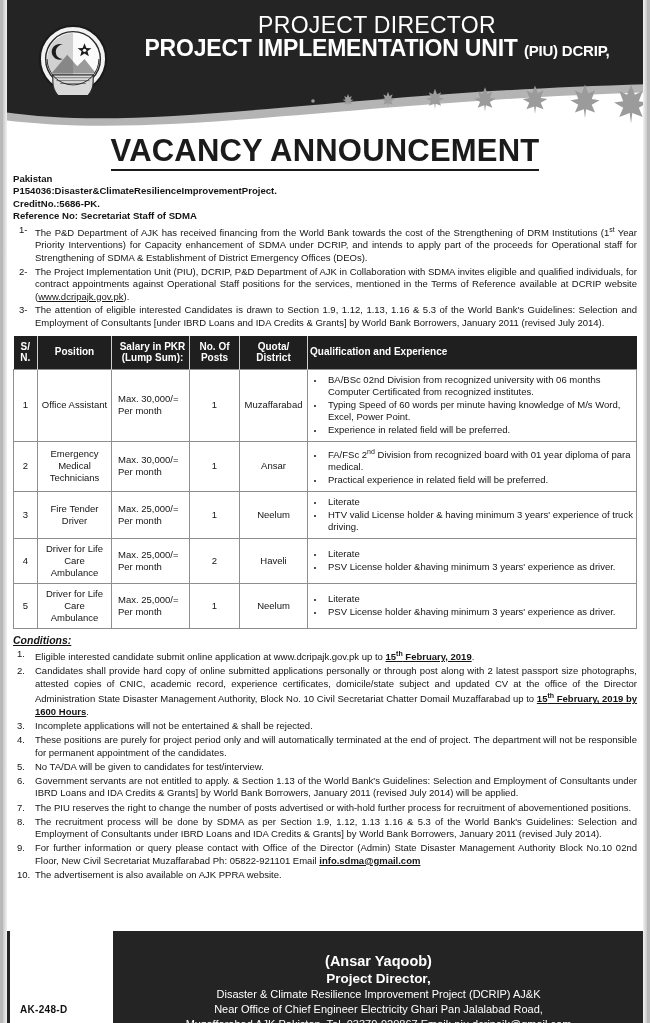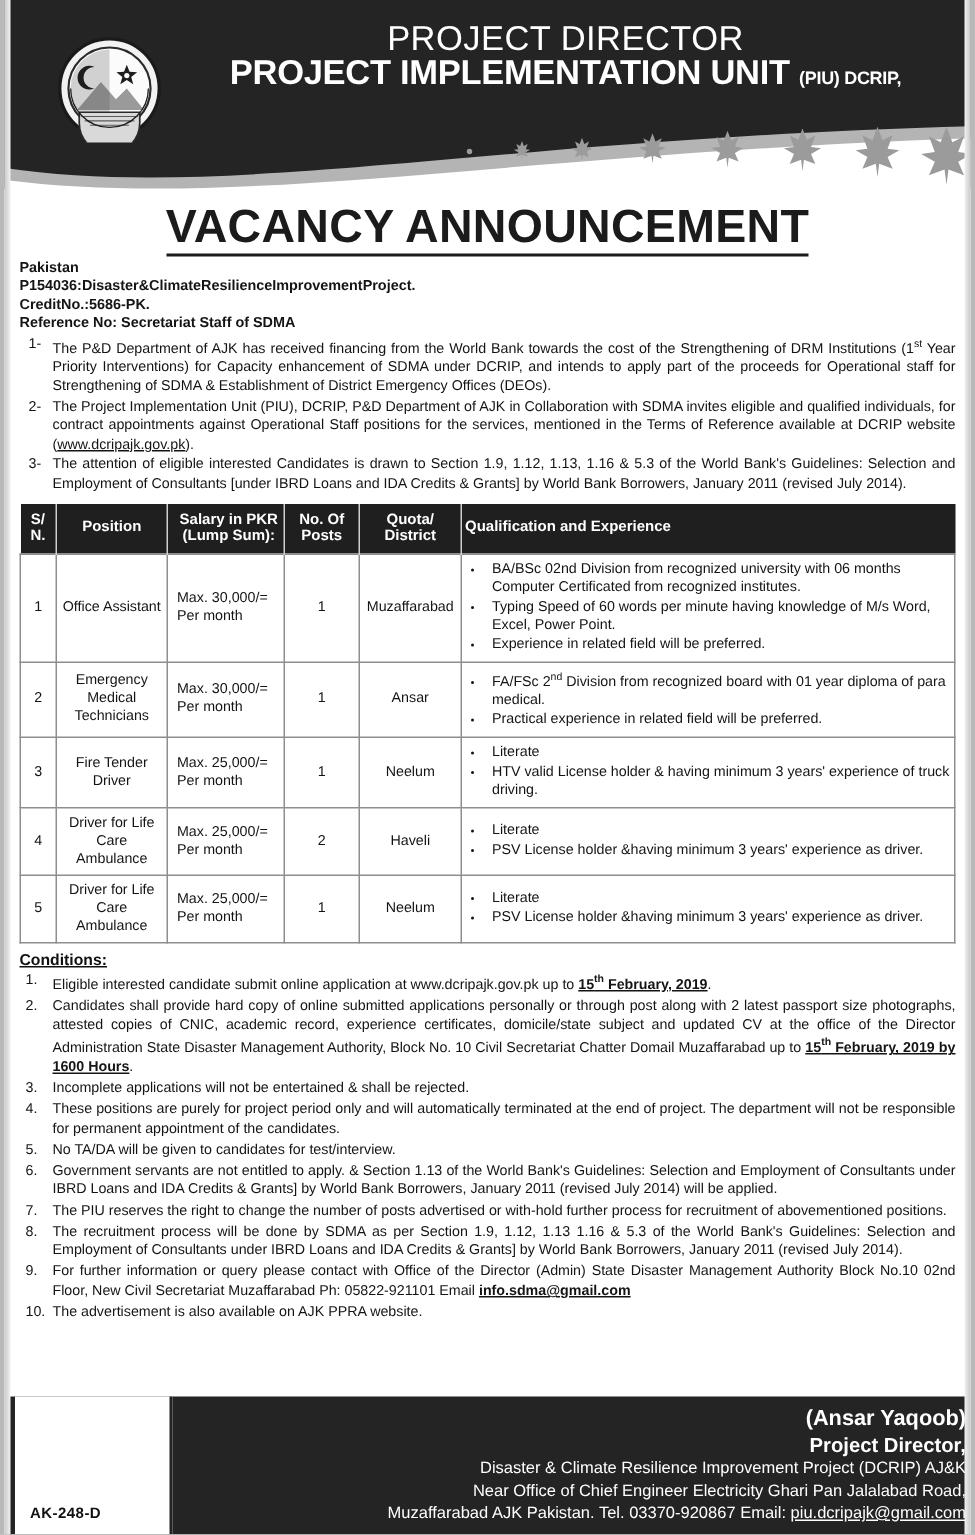--- a/index.html
+++ b/index.html
@@ -45,21 +45,21 @@
     text-align: center; color: #ffffff;
   }
   .ht1 {
     font-size: 23px; font-weight: normal; letter-spacing: .3px;
     line-height: 22px;
   }
   .ht2 {
     font-size: 23px; font-weight: bold; letter-spacing: -.2px;
     line-height: 25px; white-space: nowrap;
   }
-  .ht2 .small { font-size: 12px; }
+  .ht2 .small { font-size: 15px; }
   .ht3 {
     font-size: 17.5px; font-weight: bold; letter-spacing: -.1px;
     line-height: 22px; white-space: nowrap;
   }
   
   .wave {
     position: absolute; left: 0; right: 0; bottom: -2px;
     height: 46px;
   }
 
@@ -132,20 +132,21 @@
   .c-qual { text-align: left; }
   .c-qual ul { margin: 0; padding-left: 14px; }
   .c-qual li { margin: 0 0 1px 0; padding-left: 3px; }
   .c-qual li::marker { font-size: 8px; }
 
   
   .cond-title {
     font-size: 10.5px; font-weight: bold; color: #111;
     text-decoration: underline;
     margin: 5px 0 2px 0;
+    font-style: italic;
   }
   .cond-item {
     display: flex;
     font-size: 9.5px;
     line-height: 12.6px;
     color: #141414;
     margin-bottom: 1.5px;
   }
   .cond-num { width: 22px; flex: none; padding-left: 4px; }
   .cond-txt { flex: 1; text-align: justify; }
@@ -171,22 +172,22 @@
     position: absolute;
     left: 10px; bottom: 8px;
     font-size: 10px;
     font-weight: bold;
     color: #111;
     letter-spacing: .3px;
   }
   .footer-body {
     position: absolute;
     left: 107px; right: 0; top: 0; bottom: 0;
-    text-align: right;
-    padding-top: 6px;
+    text-align: center;
+    padding-top: 21px;
   }
   .f1 { font-size: 14.5px; font-weight: bold; line-height: 18px; }
   .f2 { font-size: 13.5px; font-weight: bold; line-height: 17px; }
   .f3 { font-size: 11px; line-height: 15px; }
   .f4 { font-size: 11px; line-height: 15px; }
   .f5 { font-size: 11px; line-height: 15px; }
   .f5 u { text-decoration: underline; }
   .content-area { padding-bottom: 96px; }
 </style>
 </head>

